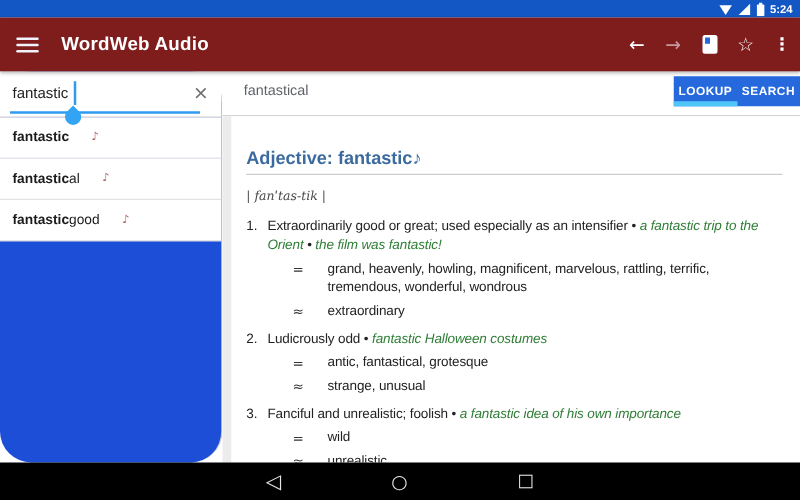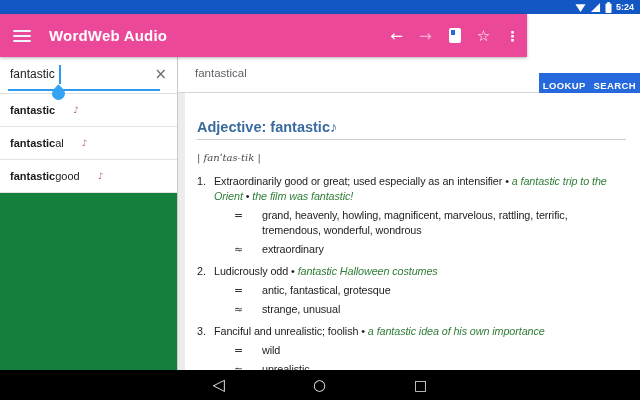--- a/index.html
+++ b/index.html
@@ -6,54 +6,54 @@
   body{width:640px;height:400px;position:relative;overflow:hidden;background:#fff;
        font-family:"Liberation Sans",sans-serif;-webkit-font-smoothing:antialiased;}
 
   
   .status-bar{position:absolute;top:0;left:0;width:640px;height:14px;background:#1257c4;
               display:flex;align-items:center;justify-content:flex-end;gap:4px;padding-right:6px;box-sizing:border-box;}
   .status-bar .time{color:#fff;font-size:9px;font-weight:bold;line-height:14px;}
   .sb-icon{display:flex;align-items:center;}
 
   
-  .app-bar{position:absolute;top:14px;left:0;width:527px;height:43px;background:#ec4899;
+  .app-bar{position:absolute;top:14px;left:0;width:640px;height:43px;background:#7f1d1d;
            display:flex;align-items:center;box-shadow:0 1px 3px rgba(0,0,0,.3);z-index:5;justify-content:space-between;}
   .hamburger{width:18px;margin-left:13px;cursor:pointer;}
   .hamburger i{display:block;height:2px;background:#eef3fc;margin:3px 0;border-radius:1px;}
   .app-title{color:#fff;font-size:15px;font-weight:bold;margin-left:18px;letter-spacing:.2px;}
   .app-actions{margin-left:auto;display:flex;align-items:center;gap:0;}
   .action-btn{width:29px;text-align:center;color:#fff;font-family:"DejaVu Sans",sans-serif;
               font-size:15px;cursor:pointer;}
   .action-btn.disabled{opacity:.55;}
   .bookmark-box{width:12px;height:15px;background:#fff;border-radius:2px;position:relative;margin:0 auto;}
   .bookmark-box::after{content:"";position:absolute;left:2px;top:2px;width:4px;height:5px;background:#2569dd;}
   .overflow-dots{font-size:14px;font-weight:bold;}
 
   
-  .left-panel{position:absolute;top:57px;left:0;width:177px;bottom:30px;background:#15803d;
-              border-right:1px solid #c9c9c9;}
+  .left-panel{position:absolute;top:57px;left:0;width:177px;bottom:30px;background:#1d4ed8;
+              border-right:1px solid #c9c9c9;border-radius:25px;}
   .search-row{height:36px;background:#fff;position:relative;border-bottom:1px solid #dedede;}
   .search-value{position:absolute;left:10px;top:10px;font-size:12px;color:#222;}
   .caret{position:absolute;left:59px;top:8px;width:2px;height:19px;background:#2f9bf0;}
   .search-underline{position:absolute;left:8px;right:17px;bottom:2px;height:2px;background:#2f9bf0;}
   .cursor-handle{position:absolute;left:52px;top:30px;width:13px;height:13px;background:#33a3f4;
                  border-radius:0 50% 50% 50%;transform:rotate(45deg);z-index:6;}
   .clear-btn{position:absolute;right:10px;top:7px;font-size:15px;color:#6d6d6d;cursor:pointer;
              font-family:"DejaVu Sans",sans-serif;line-height:20px;}
   .suggestion{height:32px;background:#fff;border-bottom:1px solid #e3e3e3;display:flex;
               align-items:center;padding-left:10px;font-size:11px;color:#1b1b1b;cursor:pointer;}
   .suggestion .stem{font-weight:bold;}
   .suggestion .note{color:#b05c5c;font-size:9px;margin-left:18px;font-family:"DejaVu Sans",sans-serif;}
 
   
   .right-header{position:absolute;top:57px;left:178px;right:0;height:35px;background:#fff;
                 border-bottom:1px solid #d4d4d4;}
   .query-text{position:absolute;left:17px;top:10px;font-size:11.5px;color:#5f6368;}
-  .tab-strip{position:absolute;right:0;top:16px;height:24px;width:101px;background:#2569dd;display:flex;}
+  .tab-strip{position:absolute;right:0;top:4px;height:24px;width:101px;background:#2569dd;display:flex;}
   .tab{flex:1;display:flex;align-items:center;justify-content:center;color:#fff;font-size:9.5px;
        font-weight:bold;letter-spacing:.4px;position:relative;cursor:pointer;}
   .tab .tab-underline{position:absolute;left:0;right:0;bottom:0;height:4px;background:#4fc6f8;display:none;}
   .tab.active .tab-underline{display:block;}
 
   
   .content{position:absolute;top:93px;left:178px;right:0;bottom:30px;background:#fff;
            border-left:7px solid #ececec;box-sizing:border-box;overflow:hidden;
            padding:25px 14px 0 12px;}
   .entry-heading-row{border-bottom:1px solid #ccc;padding-bottom:3px;}

